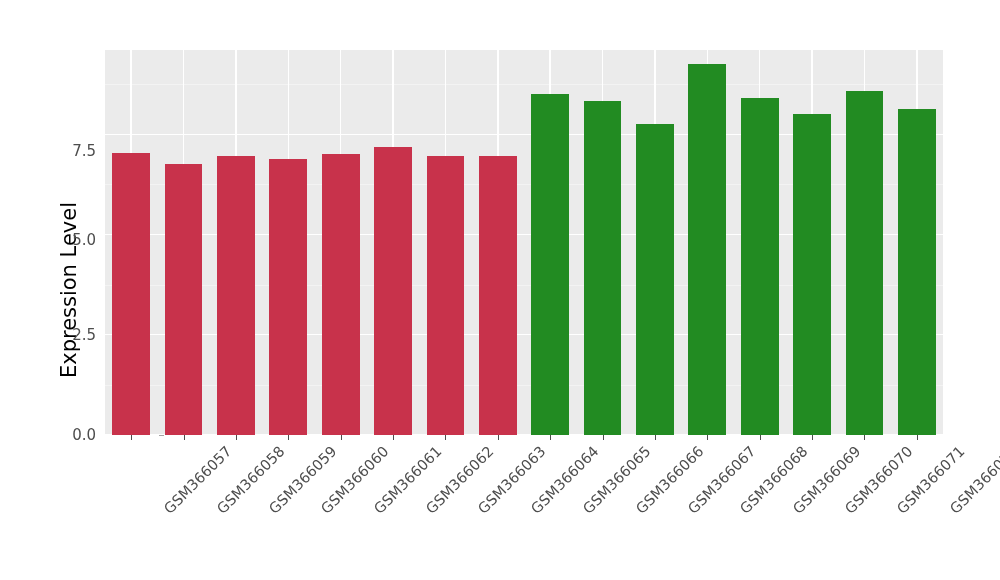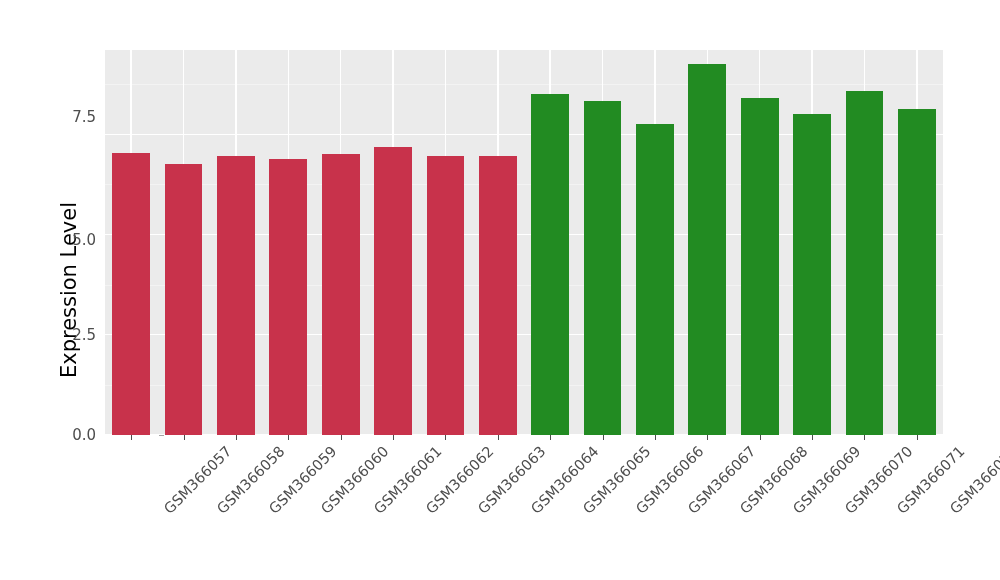--- a/index.html
+++ b/index.html
@@ -137,21 +137,21 @@
 
   <div id="y-axis-title">Expression Level</div>
 
   <div id="y-tick-labels">
       <div class="y-tick-label" style="top: 435px;">0.0</div>
       <div class="y-tick-mark" style="top: 435px;"></div>
       <div class="y-tick-label" style="top: 334.74px;">2.5</div>
       <div class="y-tick-mark" style="top: 334.74px;"></div>
       <div class="y-tick-label" style="top: 240px;">5.0</div>
       <div class="y-tick-mark" style="top: 234.479px;"></div>
-      <div class="y-tick-label" style="top: 117px;">7.5</div>
+      <div class="y-tick-label" style="top: 151px;">7.5</div>
       <div class="y-tick-mark" style="top: 134.219px;"></div>
     </div>
 
   <div id="panel">
       <div class="grid-minor-h" style="top: 334.87px;"></div>
       <div class="grid-minor-h" style="top: 234.609px;"></div>
       <div class="grid-minor-h" style="top: 134.349px;"></div>
       <div class="grid-minor-h" style="top: 34.0885px;"></div>
       <div class="grid-major-h" style="top: 384.3px;"></div>
       <div class="grid-major-h" style="top: 284.04px;"></div>

